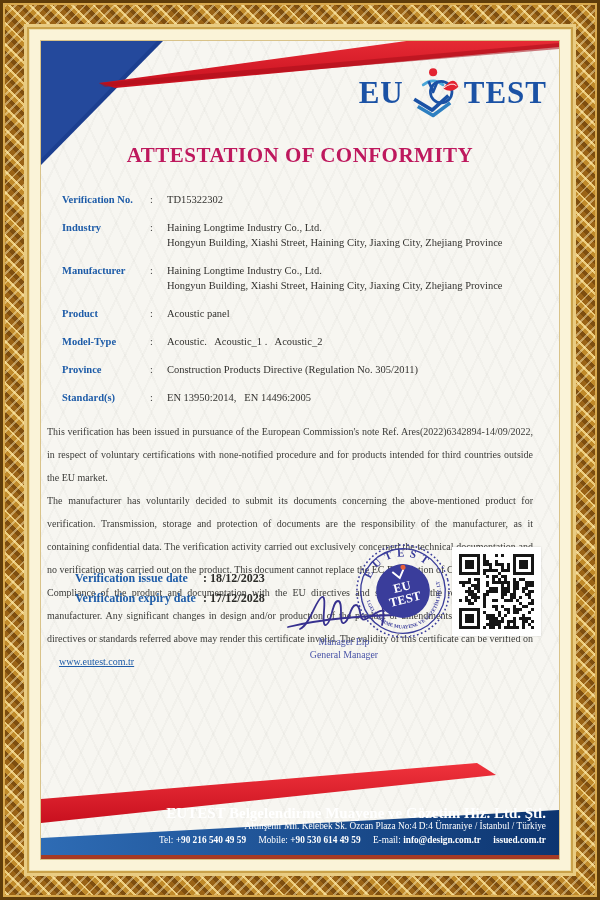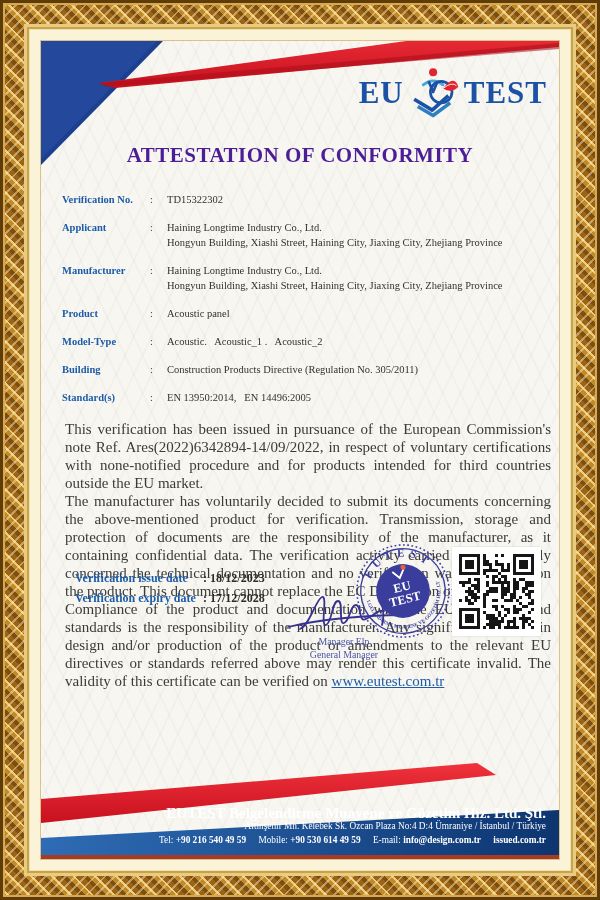--- a/index.html
+++ b/index.html
@@ -20,32 +20,32 @@
       repeating-linear-gradient(65deg, rgba(140,140,130,.05) 0 2px, rgba(0,0,0,0) 2px 16px);}
   svg{display:block;}
   .top-art{position:absolute;top:0;left:0;width:100%;height:140px;}
   .bottom-art{position:absolute;bottom:0;left:0;width:100%;height:150px;}
 
   .logo{position:absolute;top:24px;right:12px;display:flex;align-items:center;gap:2px;}
   .logo .word{font-size:31px;font-weight:bold;color:#1b52a5;letter-spacing:1px;}
   .logo .mark{width:54px;height:56px;margin:0 1px;}
 
   .title{position:absolute;top:102px;left:0;width:100%;text-align:center;
-    font-size:21px;font-weight:bold;color:#4c1d95;letter-spacing:.5px;}
+    font-size:21px;font-weight:bold;color:#be185d;letter-spacing:.5px;}
 
   .fields{position:absolute;left:21px;top:151px;width:478px;font-size:10.5px;line-height:15px;}
   .frow{display:flex;margin-bottom:13px;}
   .frow .lab{width:88px;flex:0 0 88px;font-weight:bold;color:#1e5ca8;}
   .frow .sep{width:17px;flex:0 0 17px;color:#444;}
   .frow .val{flex:1;color:#33322f;white-space:pre-wrap;}
 
-  .bodytext{position:absolute;left:24px;top:379px;width:486px;font-size:15px;
-    line-height:18px;color:#3b3b38;text-align:justify;}
+  .bodytext{position:absolute;left:6px;top:379px;width:486px;font-size:10px;
+    line-height:23px;color:#3b3b38;text-align:justify;}
   .bodytext p{margin:0;}
-  .bodytext a{color:#1e5ca8;text-decoration:underline;cursor:pointer;}
+  .bodytext a{color:#1e5ca8;text-decoration:underline;cursor:pointer;margin-left:12px;}
 
   .dates{position:absolute;left:34px;top:527px;font-size:12px;line-height:20px;}
   .drow{display:flex;}
   .drow .lab{width:128px;flex:0 0 128px;font-weight:bold;color:#1e5ca8;}
   .drow .val{font-weight:bold;color:#2a2a27;}
 
   .sigblock{position:absolute;left:228px;top:548px;width:150px;text-align:center;
     font-size:9.8px;line-height:13px;color:#4a55a8;}
   .sigblock .scribble{margin:0 auto;}
 
@@ -99,41 +99,41 @@
 
     <div class="title">ATTESTATION OF CONFORMITY</div>
 
     <div class="fields">
       <div class="frow">
         <span class="lab">Verification No.</span>
         <span class="sep">:</span>
         <span class="val">TD15322302</span>
       </div>
       <div class="frow">
-        <span class="lab">Applicant</span>
+        <span class="lab">Industry</span>
         <span class="sep">:</span>
         <span class="val"><span>Haining Longtime Industry Co., Ltd.</span><br><span>Hongyun Building, Xiashi Street, Haining City, Jiaxing City, Zhejiang Province</span></span>
       </div>
       <div class="frow">
         <span class="lab">Manufacturer</span>
         <span class="sep">:</span>
         <span class="val"><span>Haining Longtime Industry Co., Ltd.</span><br><span>Hongyun Building, Xiashi Street, Haining City, Jiaxing City, Zhejiang Province</span></span>
       </div>
       <div class="frow">
         <span class="lab">Product</span>
         <span class="sep">:</span>
         <span class="val">Acoustic panel</span>
       </div>
       <div class="frow">
         <span class="lab">Model-Type</span>
         <span class="sep">:</span>
         <span class="val">Acoustic.   Acoustic_1 .   Acoustic_2</span>
       </div>
       <div class="frow">
-        <span class="lab">Building</span>
+        <span class="lab">Province</span>
         <span class="sep">:</span>
         <span class="val">Construction Products Directive (Regulation No. 305/2011)</span>
       </div>
       <div class="frow">
         <span class="lab">Standard(s)</span>
         <span class="sep">:</span>
         <span class="val">EN 13950:2014,   EN 14496:2005</span>
       </div>
     </div>
 

